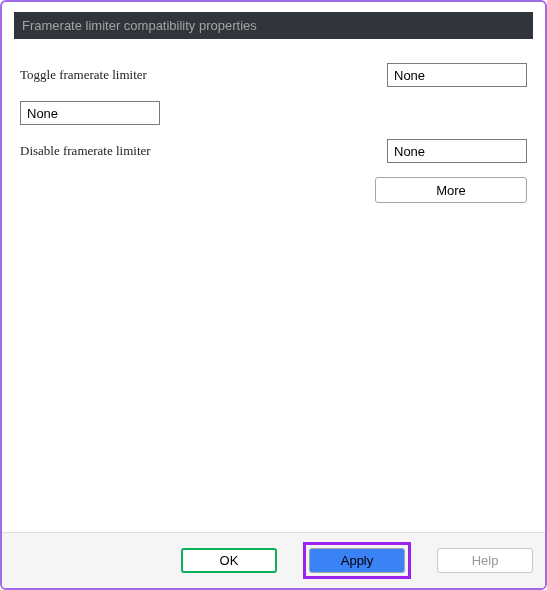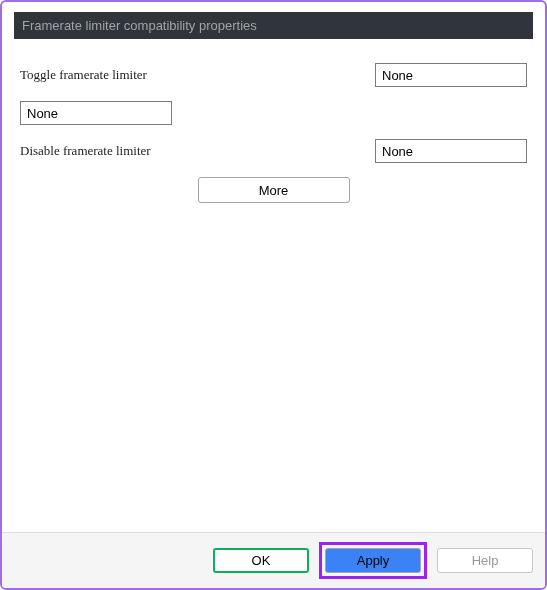--- a/index.html
+++ b/index.html
@@ -3,24 +3,24 @@
   <meta charset="utf-8">
   <style>
     * { margin: 0; padding: 0; box-sizing: border-box; font-family: "Segoe UI", Tahoma, sans-serif; }
     body { background: #fff; }
     .frame { width: 547px; height: 590px; border: 2px solid #a16be8; border-radius: 6px; position: relative; overflow: hidden; }
     .content-area { padding: 10px 12px 0 12px; }
     .section-header { background: #30343b; color: #a3a3a3; font-size: 13px; padding: 6px 8px; }
     .props { padding: 10px 6px; }
     .row { display: flex; align-items: center; margin: 14px 0; }
     .row-label { flex: 1; font-size: 13px; color: #222; font-family: Liberation Serif, serif; }
-    .row-input { width: 152px; height: 24px; border: 1px solid #7a7a7a; padding: 2px 6px; font-size: 13px; background: #fff; }
-    .more-row { display: flex; justify-content: center; margin-top: 10px; }
+    .row-input { width: 140px; height: 24px; border: 1px solid #7a7a7a; padding: 2px 6px; font-size: 13px; background: #fff; }
+    .more-row { display: flex; justify-content: flex-end; margin-top: 10px; }
     .more-btn { width: 152px; height: 26px; border: 1px solid #a5a5a5; border-radius: 3px; background: #fff; font-size: 13px; cursor: pointer; }
-    .button-bar { position: absolute; bottom: 0; left: 0; right: 0; height: 56px; background: #f5f5f5; border-top: 1px solid #ddd; display: flex; align-items: center; justify-content: flex-end; padding-right: 12px; gap: 10px; }
+    .button-bar { position: absolute; bottom: 0; left: 0; right: 0; height: 56px; background: #f5f5f5; border-top: 1px solid #ddd; display: flex; align-items: center; justify-content: flex-end; padding-right: 12px; gap: 26px; }
     .dlg-btn { width: 96px; height: 25px; border: 1px solid #a5a5a5; border-radius: 3px; background: #fff; font-size: 13px; cursor: pointer; }
     .dlg-btn.ok { border: 2px solid #0cb05a; }
     .dlg-btn.apply { background: #3b82f6; }
     .apply-wrap { border: 3px solid #9b22ef; padding: 3px; display: inline-flex; }
     .dlg-btn.help { color: #999; border-color: #c9c9c9; cursor: default; }
     .arrow { position: absolute; bottom: 18px; left: 26px; display: flex; align-items: center; }
     .arrow-line { width: 62px; height: 2px; background: #9b22ef; }
     .arrow-head { width: 0; height: 0; border-left: 12px solid #9b22ef; border-top: 6px solid transparent; border-bottom: 6px solid transparent; }
   </style>
 </head>

